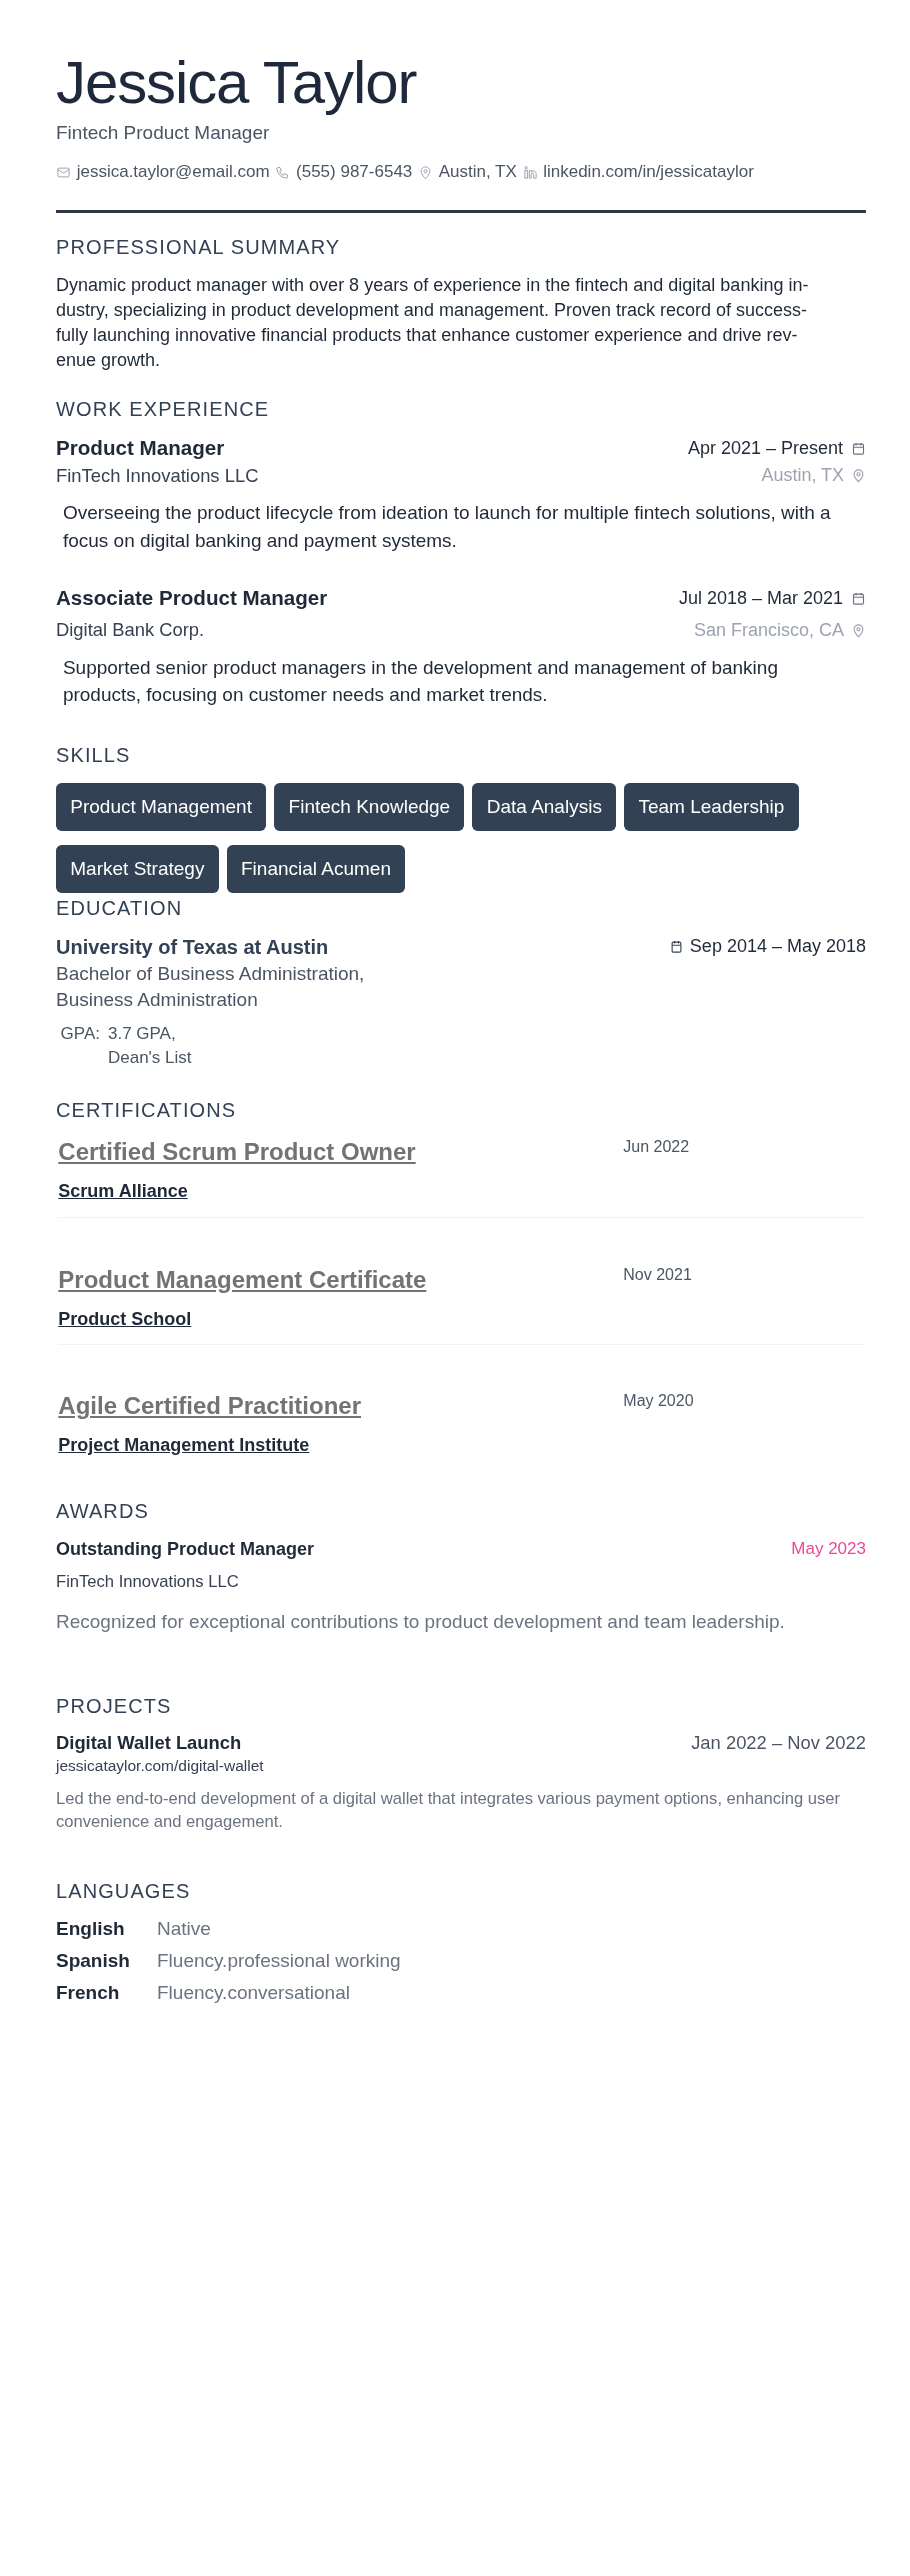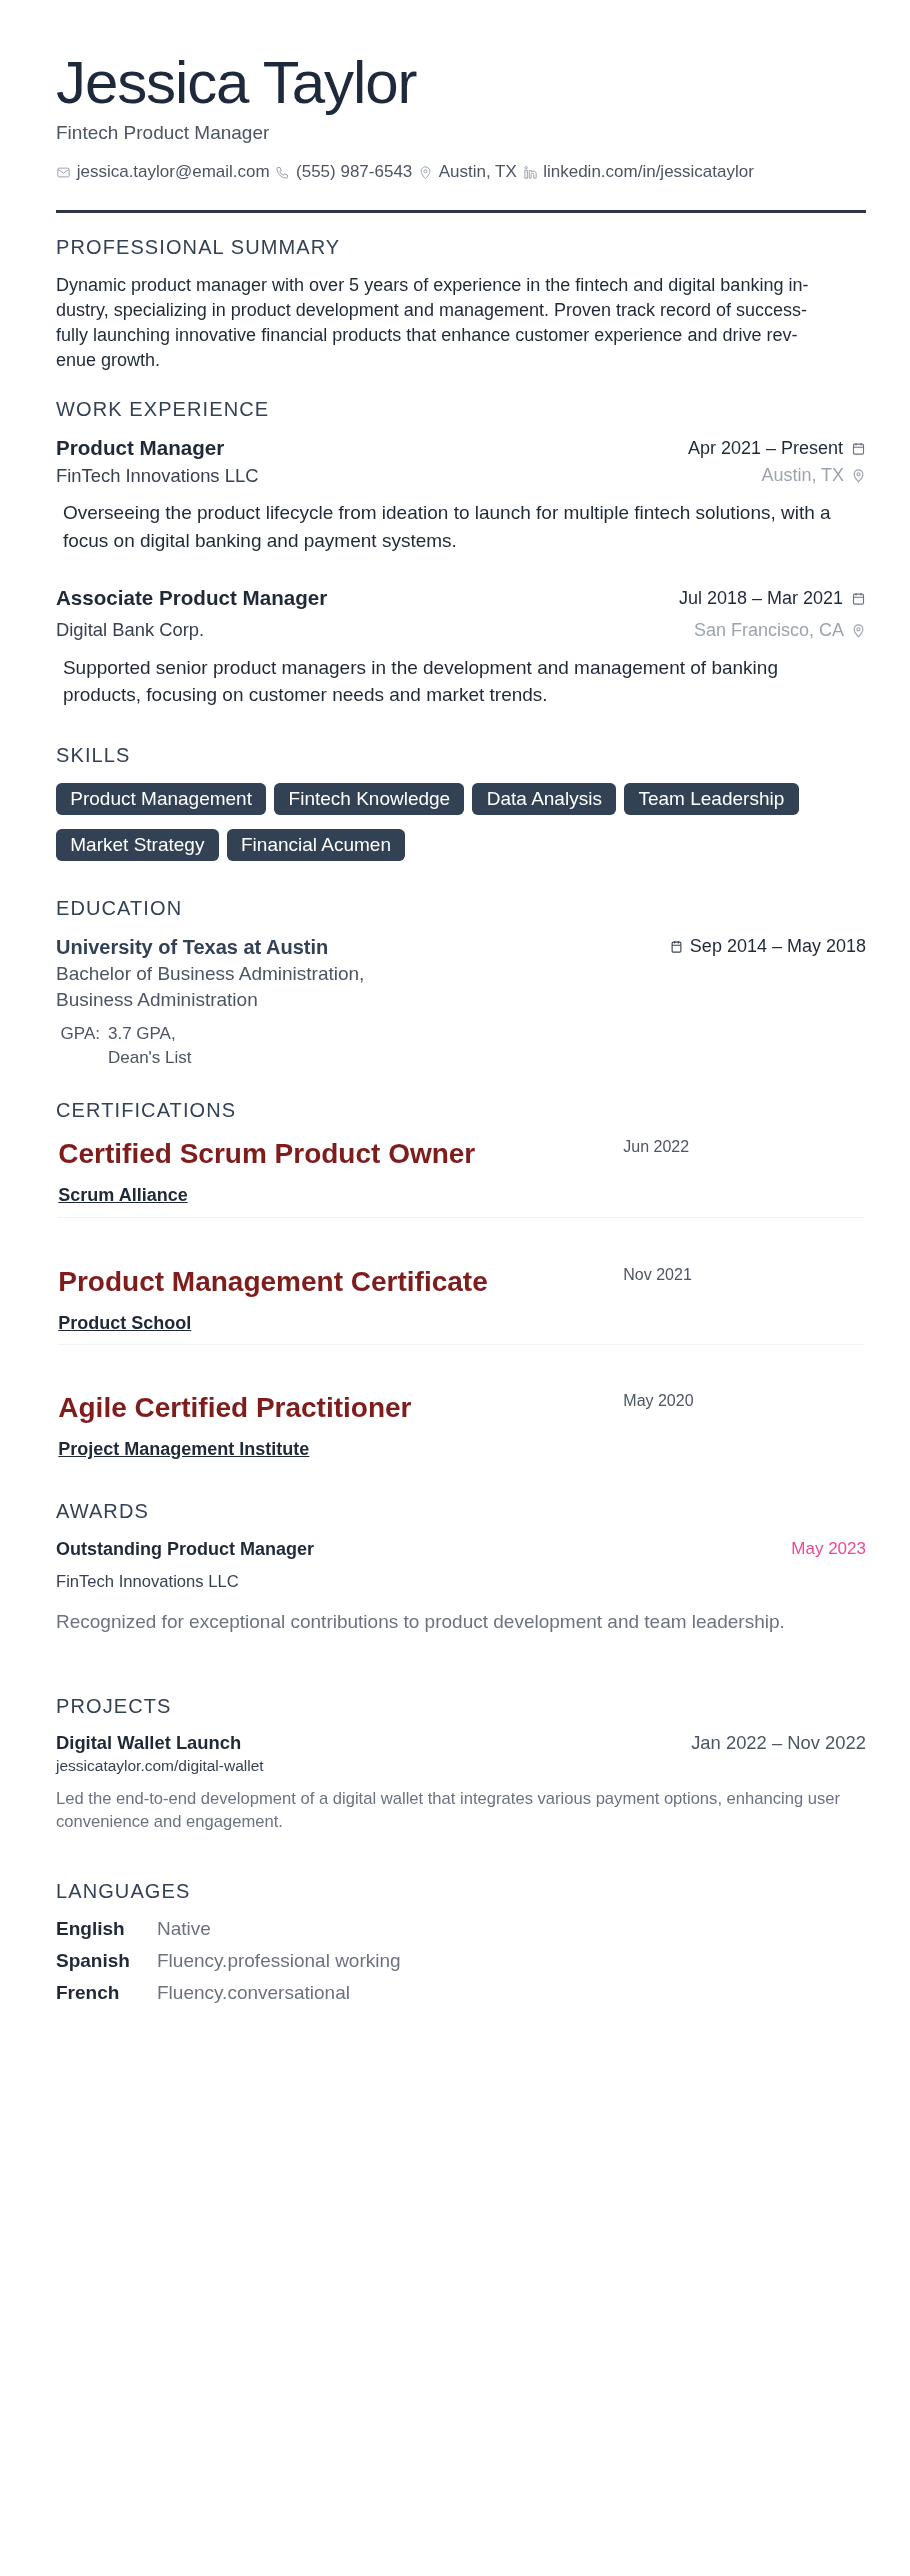--- a/index.html
+++ b/index.html
@@ -55,32 +55,32 @@
     .job .dates { font-size: 18px; color: #1f2937; display: flex; align-items: center; gap: 8px; }
     .job .company { font-size: 18.4px; color: #374151; }
     .job .loc { font-size: 18px; color: #9ca3af; display: flex; align-items: center; gap: 6.9px; }
     .job .desc { font-size: 19px; line-height: 27.5px; color: #1f2937; padding-left: 6.9px; margin-top: 12.6px; width: 803px; }
     .icon-svg { width: 15px; height: 15px; stroke: #6b7280; fill: none; stroke-width: 1.8; }
     .icon-svg.light { stroke: #9ca3af; }
     
     .skills { position: absolute; left: 0; width: 810px; display: flex; flex-wrap: wrap; gap: 13.8px 8px; }
     .chip {
       background: #334155; color: #ffffff; font-size: 19px;
-      height: 32px; padding: 0 14.3px; border-radius: 5.7px;
+      height: 48px; padding: 0 14.3px; border-radius: 5.7px;
       display: flex; align-items: center;
     }
     
     .edu { position: absolute; left: 0; width: 810px; }
     .edu .school { font-size: 20px; font-weight: 600; color: #334155; }
     .edu .degree { font-size: 19px; color: #4b5563; line-height: 26px; margin-top: 2.3px; }
     .edu .dates { position: absolute; right: 0; top: 0; font-size: 18px; color: #1f2937; display: flex; align-items: center; gap: 5.7px; }
     .edu .gpa { display: flex; gap: 8px; margin-top: 9.2px; font-size: 17px; color: #4b5563; line-height: 24px; padding-left: 4.6px; }
     
     .cert { position: absolute; left: 2.3px; width: 807px; }
-    .cert .name-c { font-size: 28px; font-weight: 700; color: #7f1d1d; }
+    .cert .name-c { font-size: 24px; font-weight: 700; color: #737373; text-decoration: underline; }
     .cert .issuer { font-size: 18px; font-weight: 700; color: #1f2937; margin-top: 15px; text-decoration: underline; }
     .cert .date-c { position: absolute; left: 565px; top: 0; font-size: 16px; color: #4b5563; }
     .cert-sep { position: absolute; left: 2.3px; width: 807px; height: 1.1px; background: #f1f2f4; }
     
     .award { position: absolute; left: 0; width: 810px; }
     .award .aname { font-size: 18px; font-weight: 700; color: #1f2937; }
     .award .adate { position: absolute; right: 0; top: 0; font-size: 17px; color: #ec4899; }
     .award .aorg { font-size: 16.6px; color: #374151; margin-top: 11.5px; }
     .award .adesc { font-size: 19px; color: #6b7280; margin-top: 19.5px; }
     
@@ -131,21 +131,21 @@
           <path d="M10 21V9h4v2a4 4 0 0 1 7 3v7h-4v-6a2 2 0 0 0-4 0v6z"></path>
         </svg>
       <span>linkedin.com/in/jessicataylor</span>
     </span>
   </div>
 
   <div class="divider"></div>
 
   <h2 class="section-title" style="top:235px;">Professional Summary</h2>
   <div class="para" style="top:273px;">
-    <div>Dynamic product manager with over 5 years of experience in the fintech and digital banking in-</div>
+    <div>Dynamic product manager with over 8 years of experience in the fintech and digital banking in-</div>
     <div>dustry, specializing in product development and management. Proven track record of success-</div>
     <div>fully launching innovative financial products that enhance customer experience and drive rev-</div>
     <div>enue growth.</div>
   </div>
 
   <h2 class="section-title" style="top:397px;">Work Experience</h2>
 
   <div class="job" style="top:436px;">
     <div class="row">
       <span class="role">Product Manager</span>

